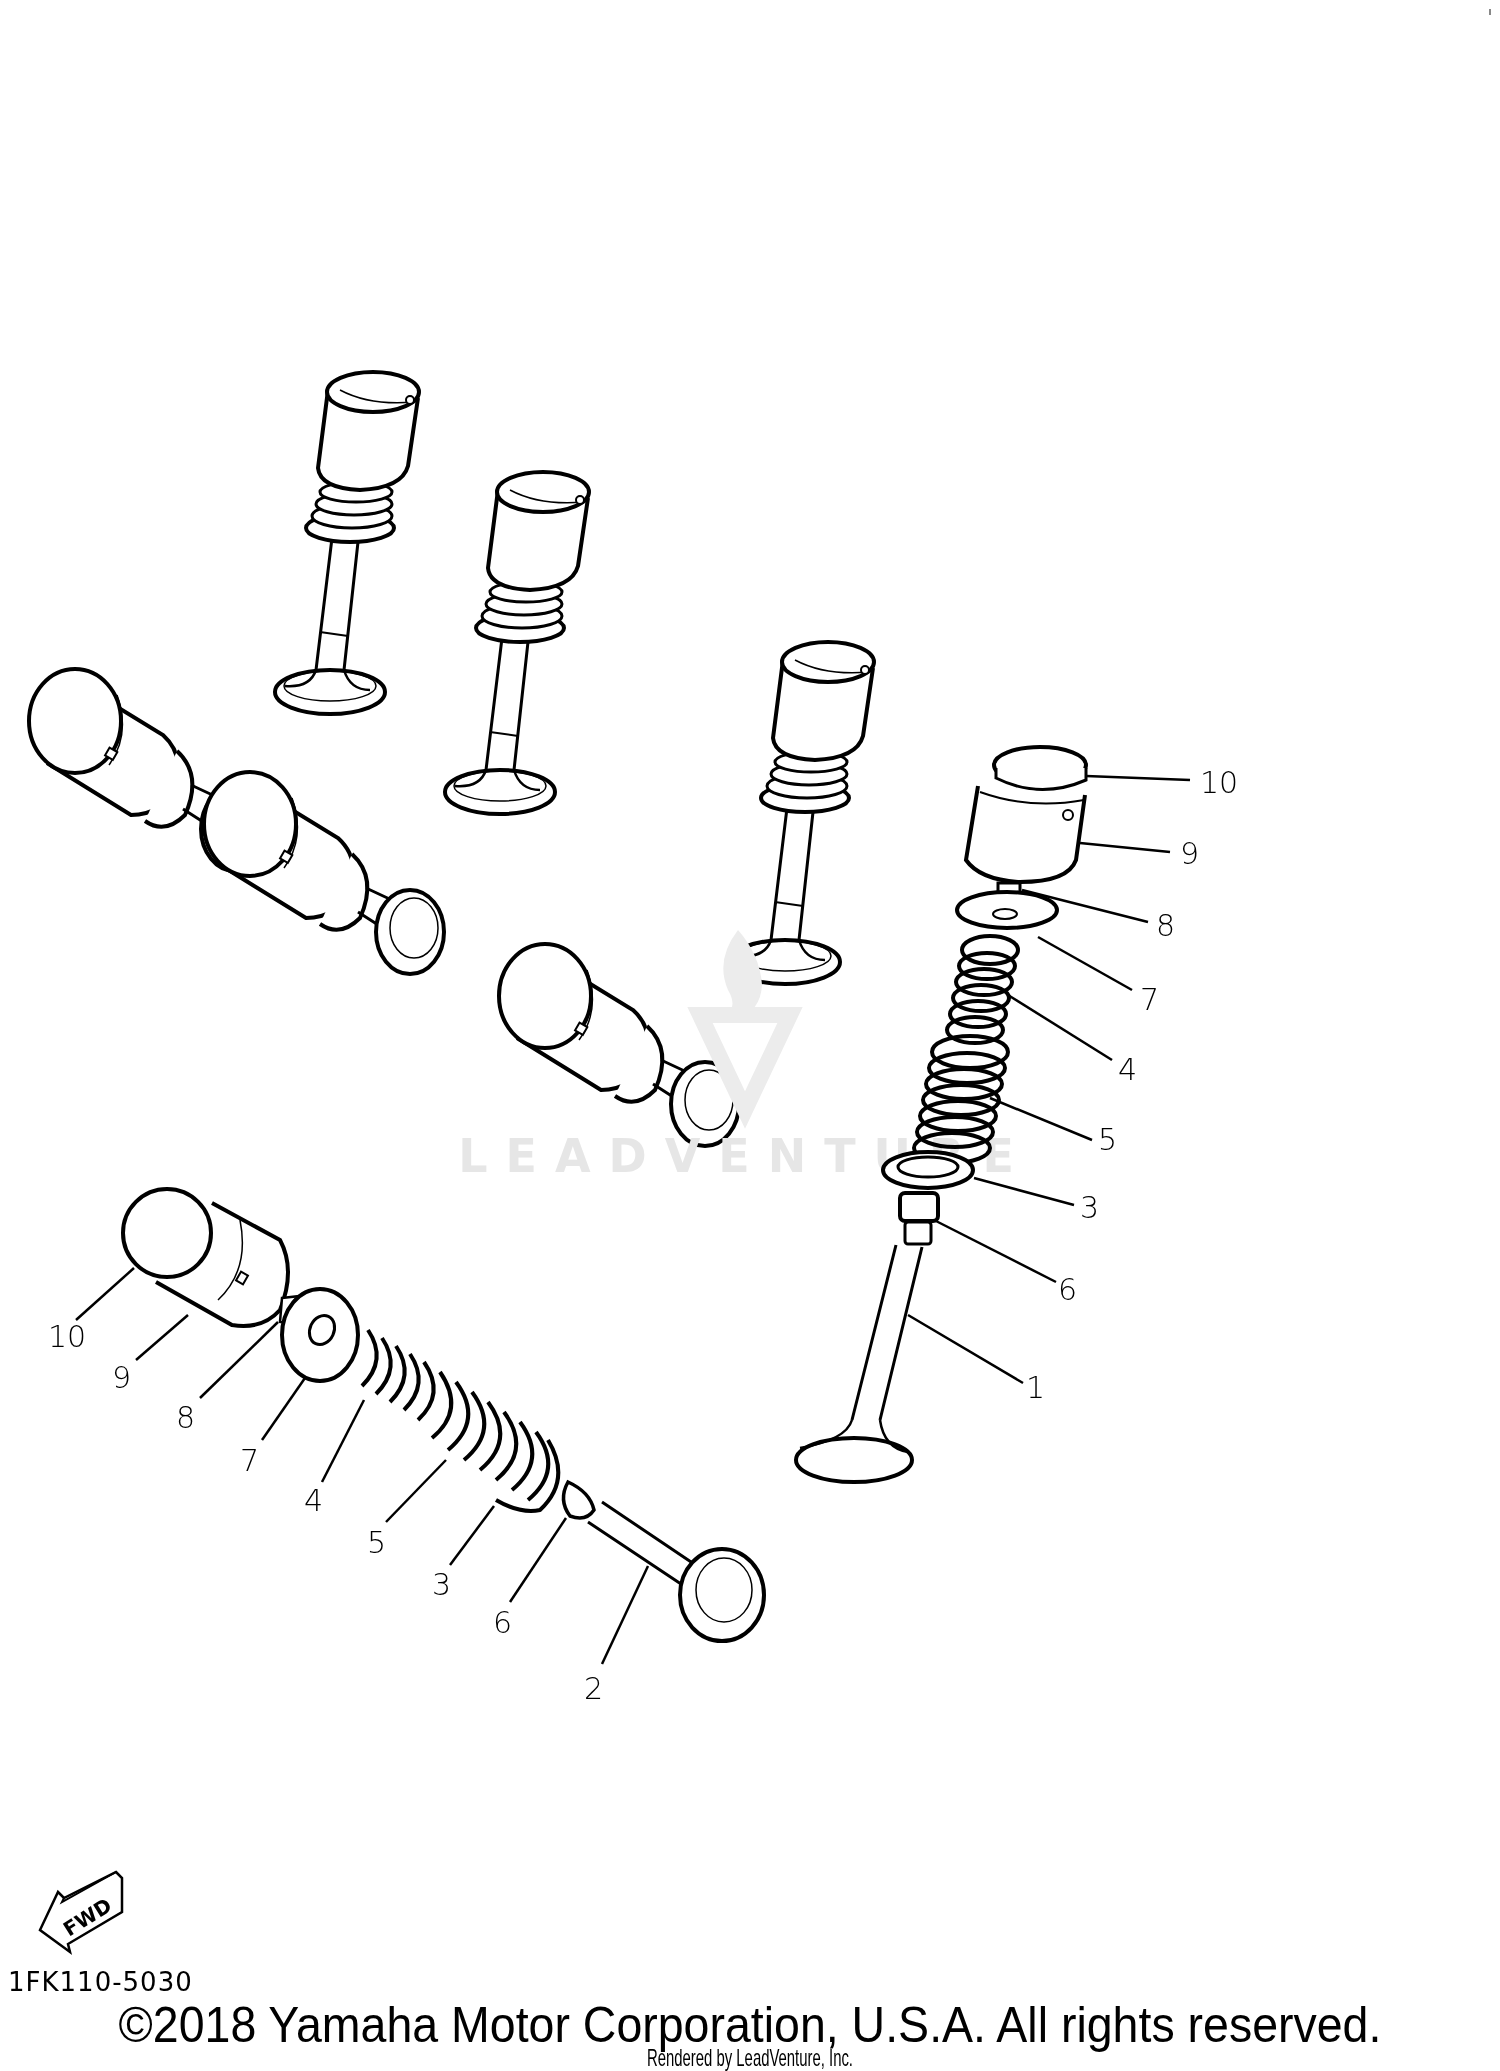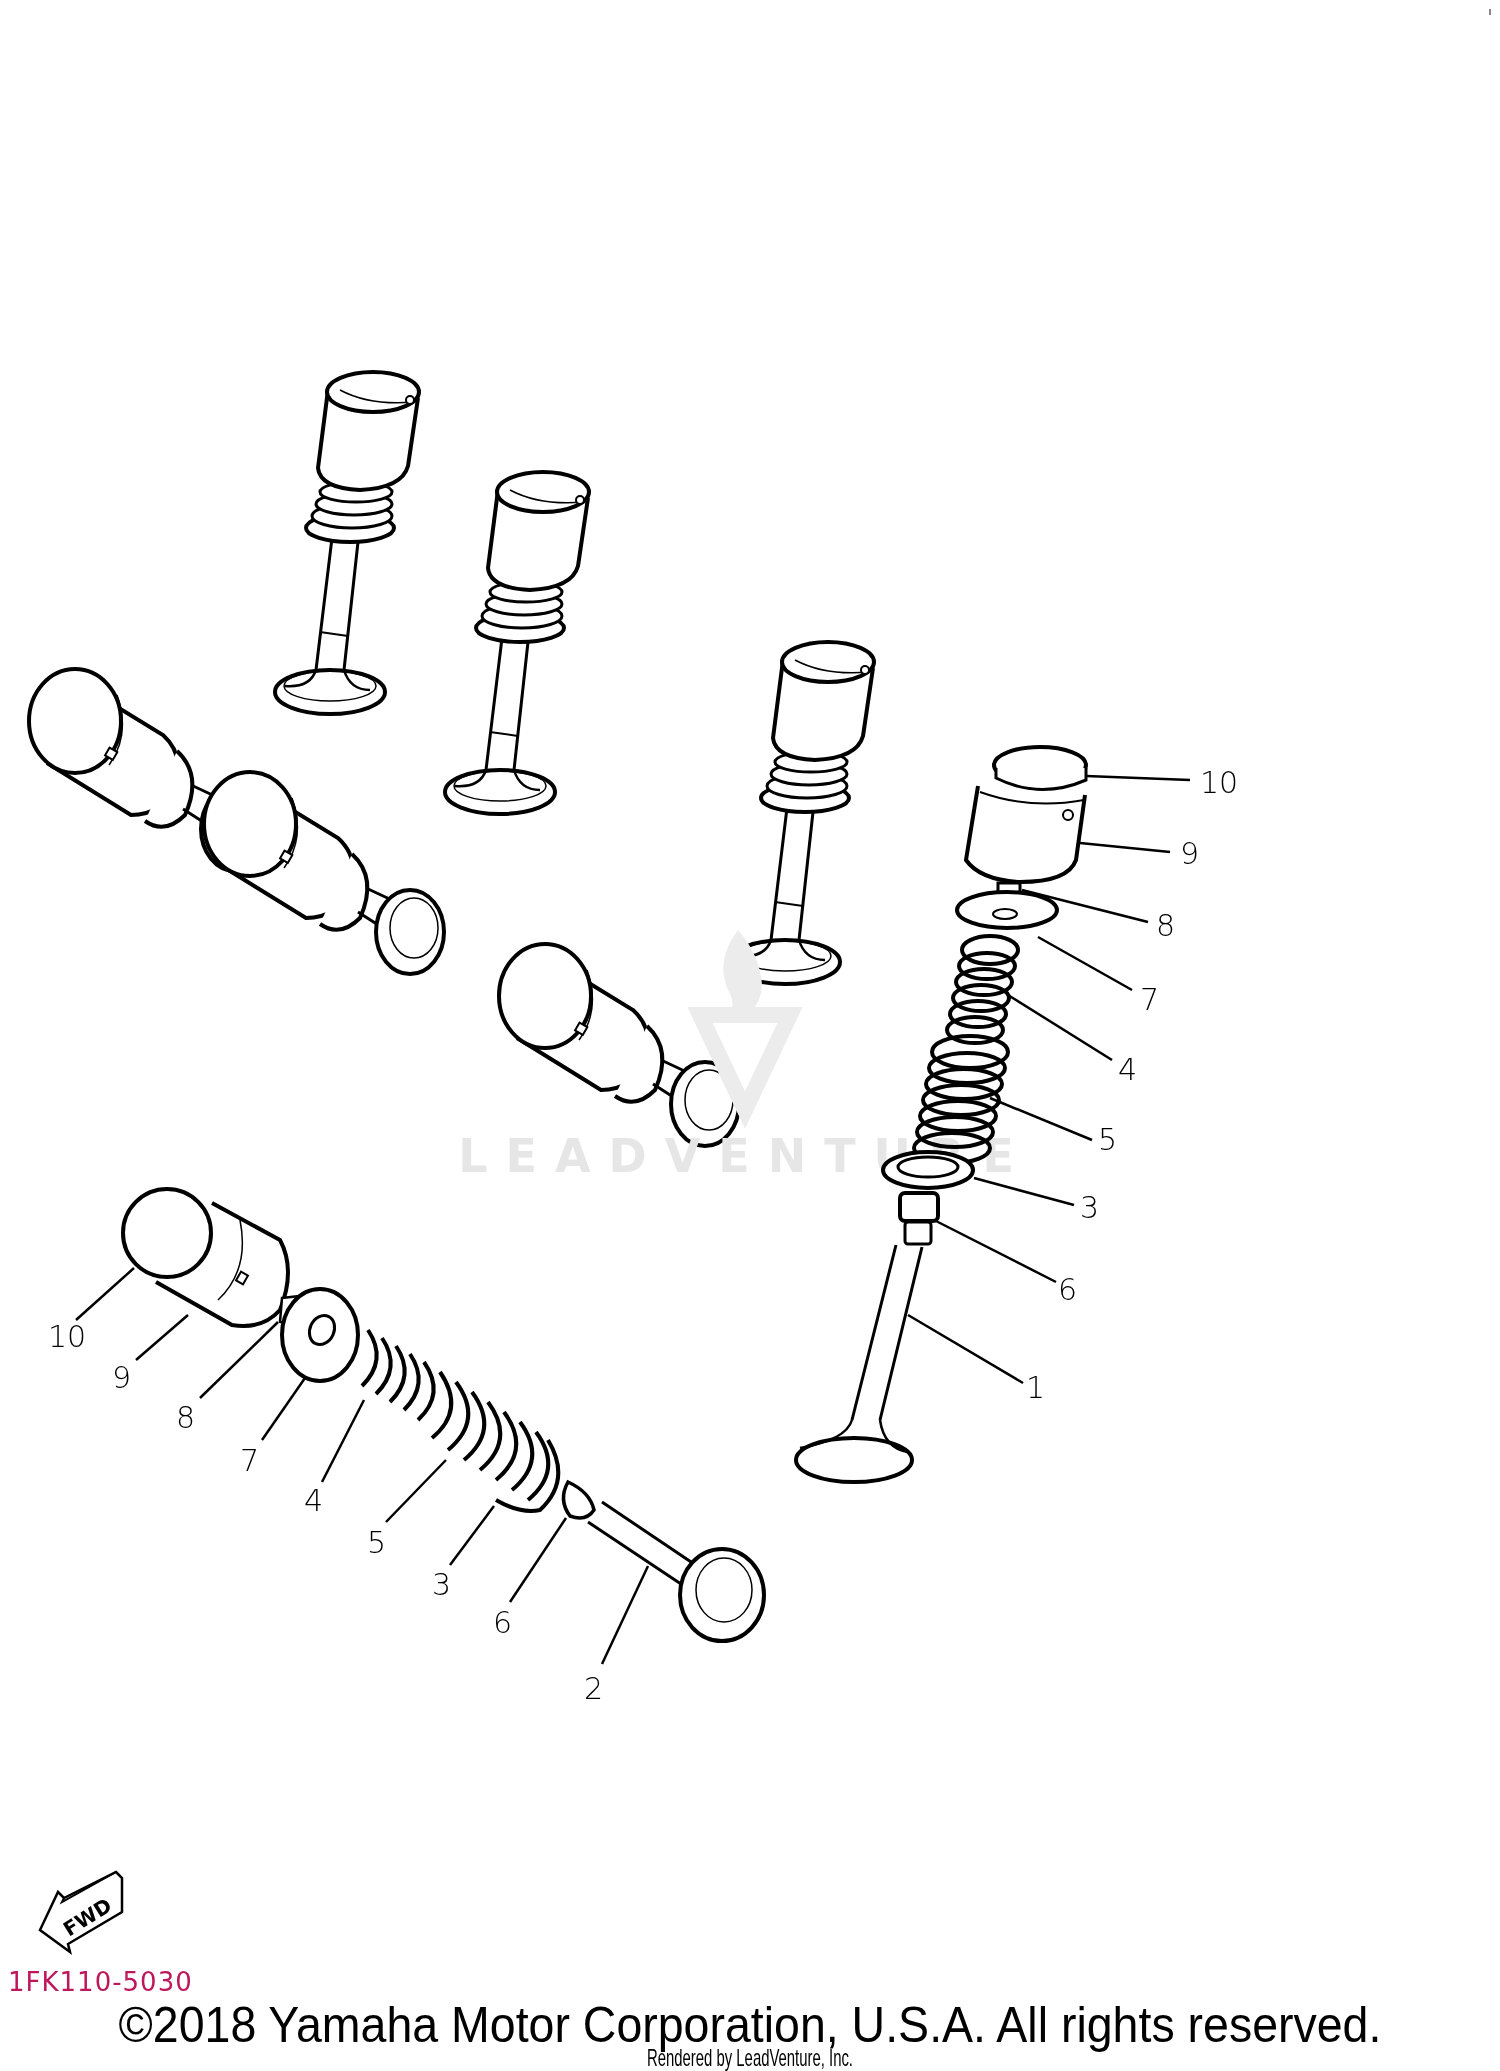--- a/index.html
+++ b/index.html
@@ -1,20 +1,20 @@
 <!DOCTYPE html>
 <html><head>
 <meta charset="utf-8">
 <style>
   html, body { margin:0; padding:0; background:#ffffff; }
   body { width:1500px; height:2071px; position:relative; overflow:hidden; font-family:"Liberation Sans", sans-serif; }
   #diagram { position:absolute; left:0; top:0; width:1500px; height:2071px; }
   .callout { font-family:"DejaVu Sans", sans-serif; font-size:30px; fill:#000; font-weight:300; }
   .wm-text { font-family:"DejaVu Sans", sans-serif; font-size:46px; letter-spacing:18px; fill:#e6e6e6; font-weight:bold; }
-  .part-no { position:absolute; left:8px; top:1967px; font-family:"DejaVu Sans", sans-serif; font-size:26px; color:#be185d; letter-spacing:1px; }
+  .part-no { position:absolute; left:8px; top:1967px; font-family:"DejaVu Sans", sans-serif; font-size:26px; color:#000000; letter-spacing:1px; }
   .copyright { position:absolute; left:0; width:1500px; top:1996px; text-align:center; font-family:"Liberation Sans", sans-serif; font-size:50px; color:#000; transform:scaleX(0.93); transform-origin:center; white-space:nowrap; }
   .rendered { position:absolute; left:0; width:1500px; top:2044px; text-align:center; font-family:"Liberation Sans", sans-serif; font-size:24px; color:#000; transform:scaleX(0.62); transform-origin:center; white-space:nowrap; }
   .corner-mark { position:absolute; left:1489px; top:9px; width:2px; height:6px; background:#888; }
 </style>
 </head>
 <body>
 
 <svg id="diagram" viewBox="0 0 1500 2071" xmlns="http://www.w3.org/2000/svg">
   <defs>
 

